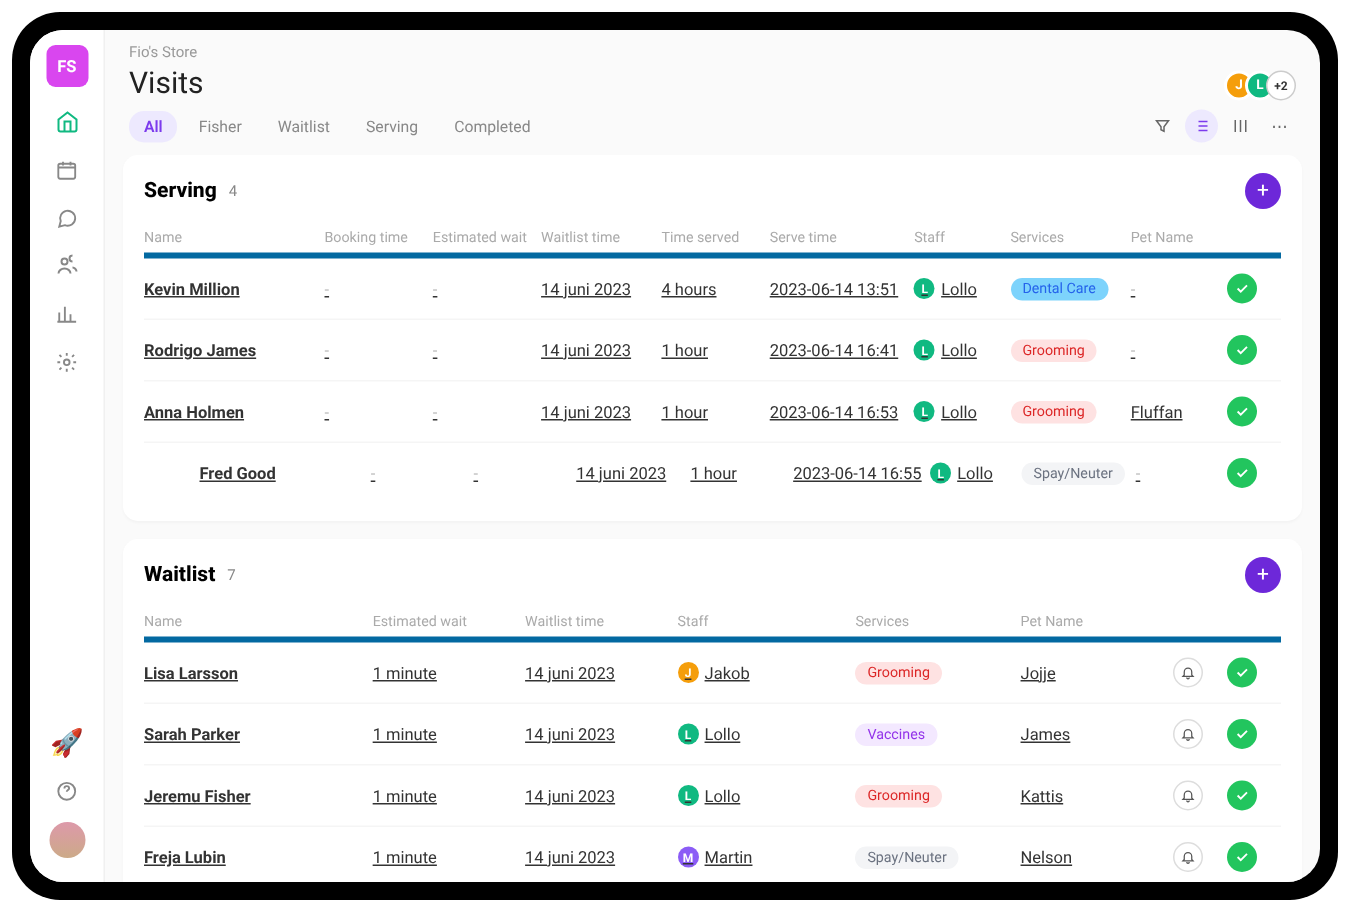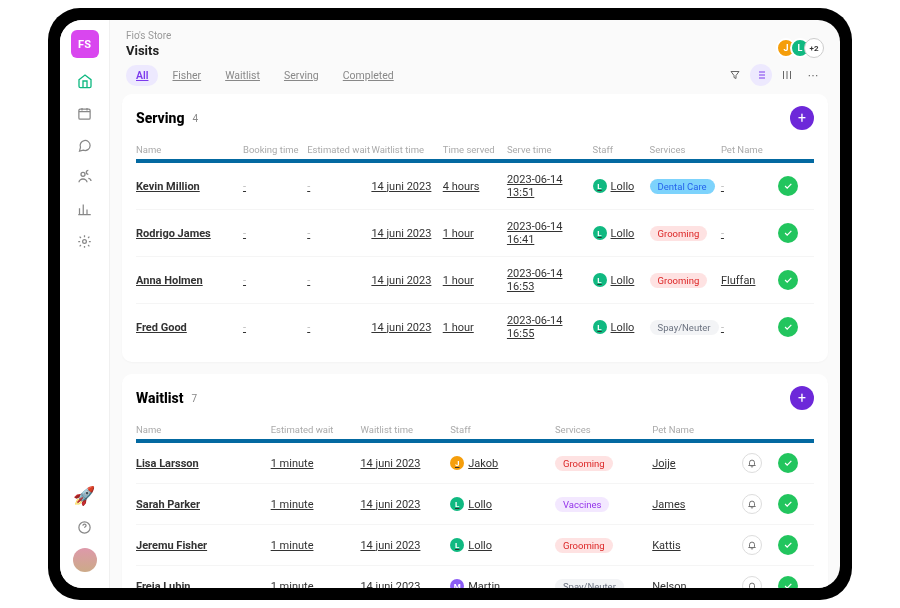--- a/index.html
+++ b/index.html
@@ -1,52 +1,52 @@
 <!DOCTYPE html>
 <html><head>
 <meta charset="utf-8">
 <style>
 * { box-sizing: border-box; margin: 0; padding: 0; font-family: -apple-system, BlinkMacSystemFont, "Segoe UI", Roboto, sans-serif; }
 body { background: #fff; display: flex; align-items: center; justify-content: center; height: 608px; width: 900px; }
-.device { width: 804px; height: 592px; background: #000; border-radius: 32px; padding: 12px; }
+.device { width: 884px; height: 592px; background: #000; border-radius: 32px; padding: 12px; }
 .screen { width: 100%; height: 100%; background: #fafafa; border-radius: 22px; overflow: hidden; display: flex; }
 .sidebar { width: 50px; background: #fff; display: flex; flex-direction: column; align-items: center; padding: 10px 0; gap: 14px; border-right: 1px solid #f0f0f0; }
 .logo-sq { width: 28px; height: 28px; background: #d946ef; color: #fff; font-size: 11px; font-weight: 700; display: flex; align-items: center; justify-content: center; border-radius: 6px; }
 .side-icon { width: 18px; height: 18px; display: flex; align-items: center; justify-content: center; color: #888; cursor: pointer; }
 .side-bottom { margin-top: auto; display: flex; flex-direction: column; align-items: center; gap: 12px; padding-bottom: 6px;}
 .rocket { font-size: 18px; }
 .avatar-img { width: 24px; height: 24px; border-radius: 50%; background: linear-gradient(#d9a,#ca8); }
 .main { flex: 1; display: flex; flex-direction: column; overflow: hidden; }
 .topbar { display: flex; align-items: flex-end; padding: 10px 16px 0 16px; }
 .crumb { font-size: 10px; color: #999; }
-.title { font-size: 13px; font-weight: 700; color: #222; margin-top: 2px; }
+.title { font-size: 20px; font-weight: 400; color: #222; margin-top: 2px; }
 .top-right { margin-left: auto; display: flex; align-items: center; gap: 8px; }
 .avatars { display: flex; align-items: center; }
 .av { width: 20px; height: 20px; border-radius: 50%; border: 2px solid #fff; margin-left: -6px; font-size: 9px; font-weight: 700; color: #fff; display: flex; align-items: center; justify-content: center; }
 .av1 { background: #f59e0b; margin-left: 0;}
 .av2 { background: #10b981; }
 .avplus { background: #fff; color: #333; border: 1px solid #ccc; font-size: 8px; }
 .search { width: 110px; height: 24px; border: 1px solid #e5e5e5; border-radius: 6px; padding: 0 8px; font-size: 10px; color: #999; background: #fff; }
 .tabs-row { display: flex; align-items: center; padding: 6px 16px 8px 16px; gap: 4px; }
-.tab { font-size: 10.5px; color: #888; padding: 4px 10px; border-radius: 10px; cursor: pointer; text-decoration: underline; }
+.tab { font-size: 10.5px; color: #888; padding: 4px 10px; border-radius: 10px; cursor: pointer; }
 .tab.active { background: #ede9fe; color: #7c3aed; font-weight: 600; }
 .view-controls { margin-left: auto; display: flex; gap: 4px; align-items: center; }
 .vc-btn { width: 22px; height: 22px; border-radius: 50%; display: flex; align-items: center; justify-content: center; font-size: 11px; color: #666; cursor: pointer; }
 .vc-btn.active { background: #ede9fe; color: #7c3aed; }
 .content { flex: 1; overflow-y: auto; padding: 0 12px 12px 12px; }
 .panel { background: #fff; border-radius: 10px; padding: 12px 14px; margin-bottom: 12px; box-shadow: 0 1px 2px rgba(0,0,0,0.03); }
 .panel-head { display: flex; align-items: center; margin-bottom: 10px; }
 .panel-title { font-size: 14px; font-weight: 800; }
 .panel-count { font-size: 10px; color: #888; margin-left: 8px; }
 .add-btn { margin-left: auto; width: 24px; height: 24px; border-radius: 50%; background: #6d28d9; color: #fff; display: flex; align-items: center; justify-content: center; font-size: 14px; cursor: pointer; }
 .thead { display: grid; font-size: 9.5px; color: #aaa; padding: 4px 0; border-bottom: 4px solid #0369a1; }
 .serving-grid { grid-template-columns: 1.5fr 0.9fr 0.9fr 1fr 0.9fr 1.2fr 0.8fr 1fr 0.8fr 36px; }
 .waitlist-grid { grid-template-columns: 1.8fr 1.2fr 1.2fr 1.4fr 1.3fr 1.2fr 36px 36px; }
 .trow { display: grid; align-items: center; font-size: 11px; color: #333; padding: 10px 0; border-bottom: 1px solid #f5f5f5; text-decoration: underline; }
-.trow:last-child { border-bottom: none; }
+.trow:last-child { border-bottom: none; margin-left: 37px; }
 .name-cell { font-weight: 700; }
 .muted { color: #bbb; }
 .staff-chip { display: flex; align-items: center; gap: 4px; }
 .staff-av { width: 14px; height: 14px; border-radius: 50%; font-size: 8px; font-weight: 700; color: #fff; display: flex; align-items: center; justify-content: center; }
 .tag { display: inline-block; font-size: 9.5px; padding: 2px 8px; border-radius: 10px; }
 .check-btn { width: 20px; height: 20px; border-radius: 50%; background: #22c55e; color: #fff; display: flex; align-items: center; justify-content: center; font-size: 11px; cursor: pointer; }
 .bell-btn { width: 20px; height: 20px; border-radius: 50%; border: 1px solid #ddd; display: flex; align-items: center; justify-content: center; font-size: 10px; color: #555; cursor: pointer; }
 svg { display: block; }
 </style>
 </head>

